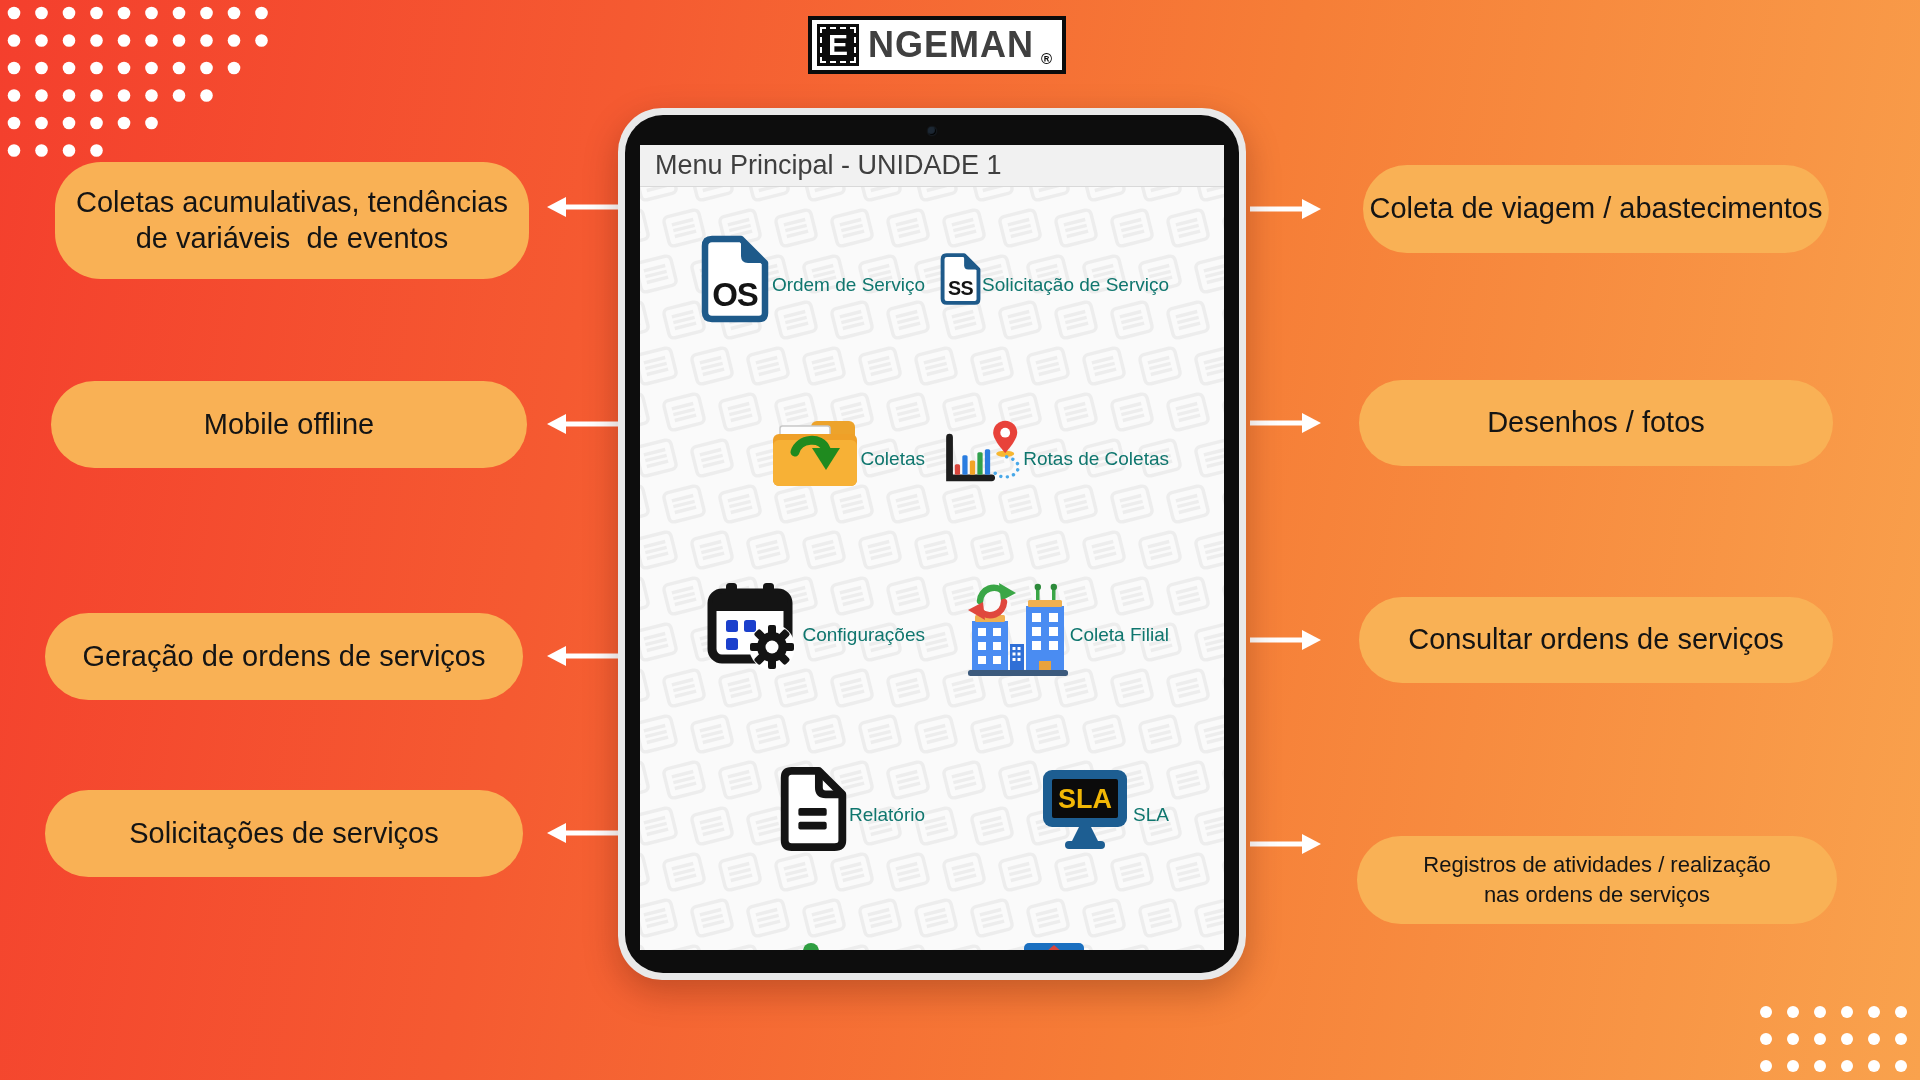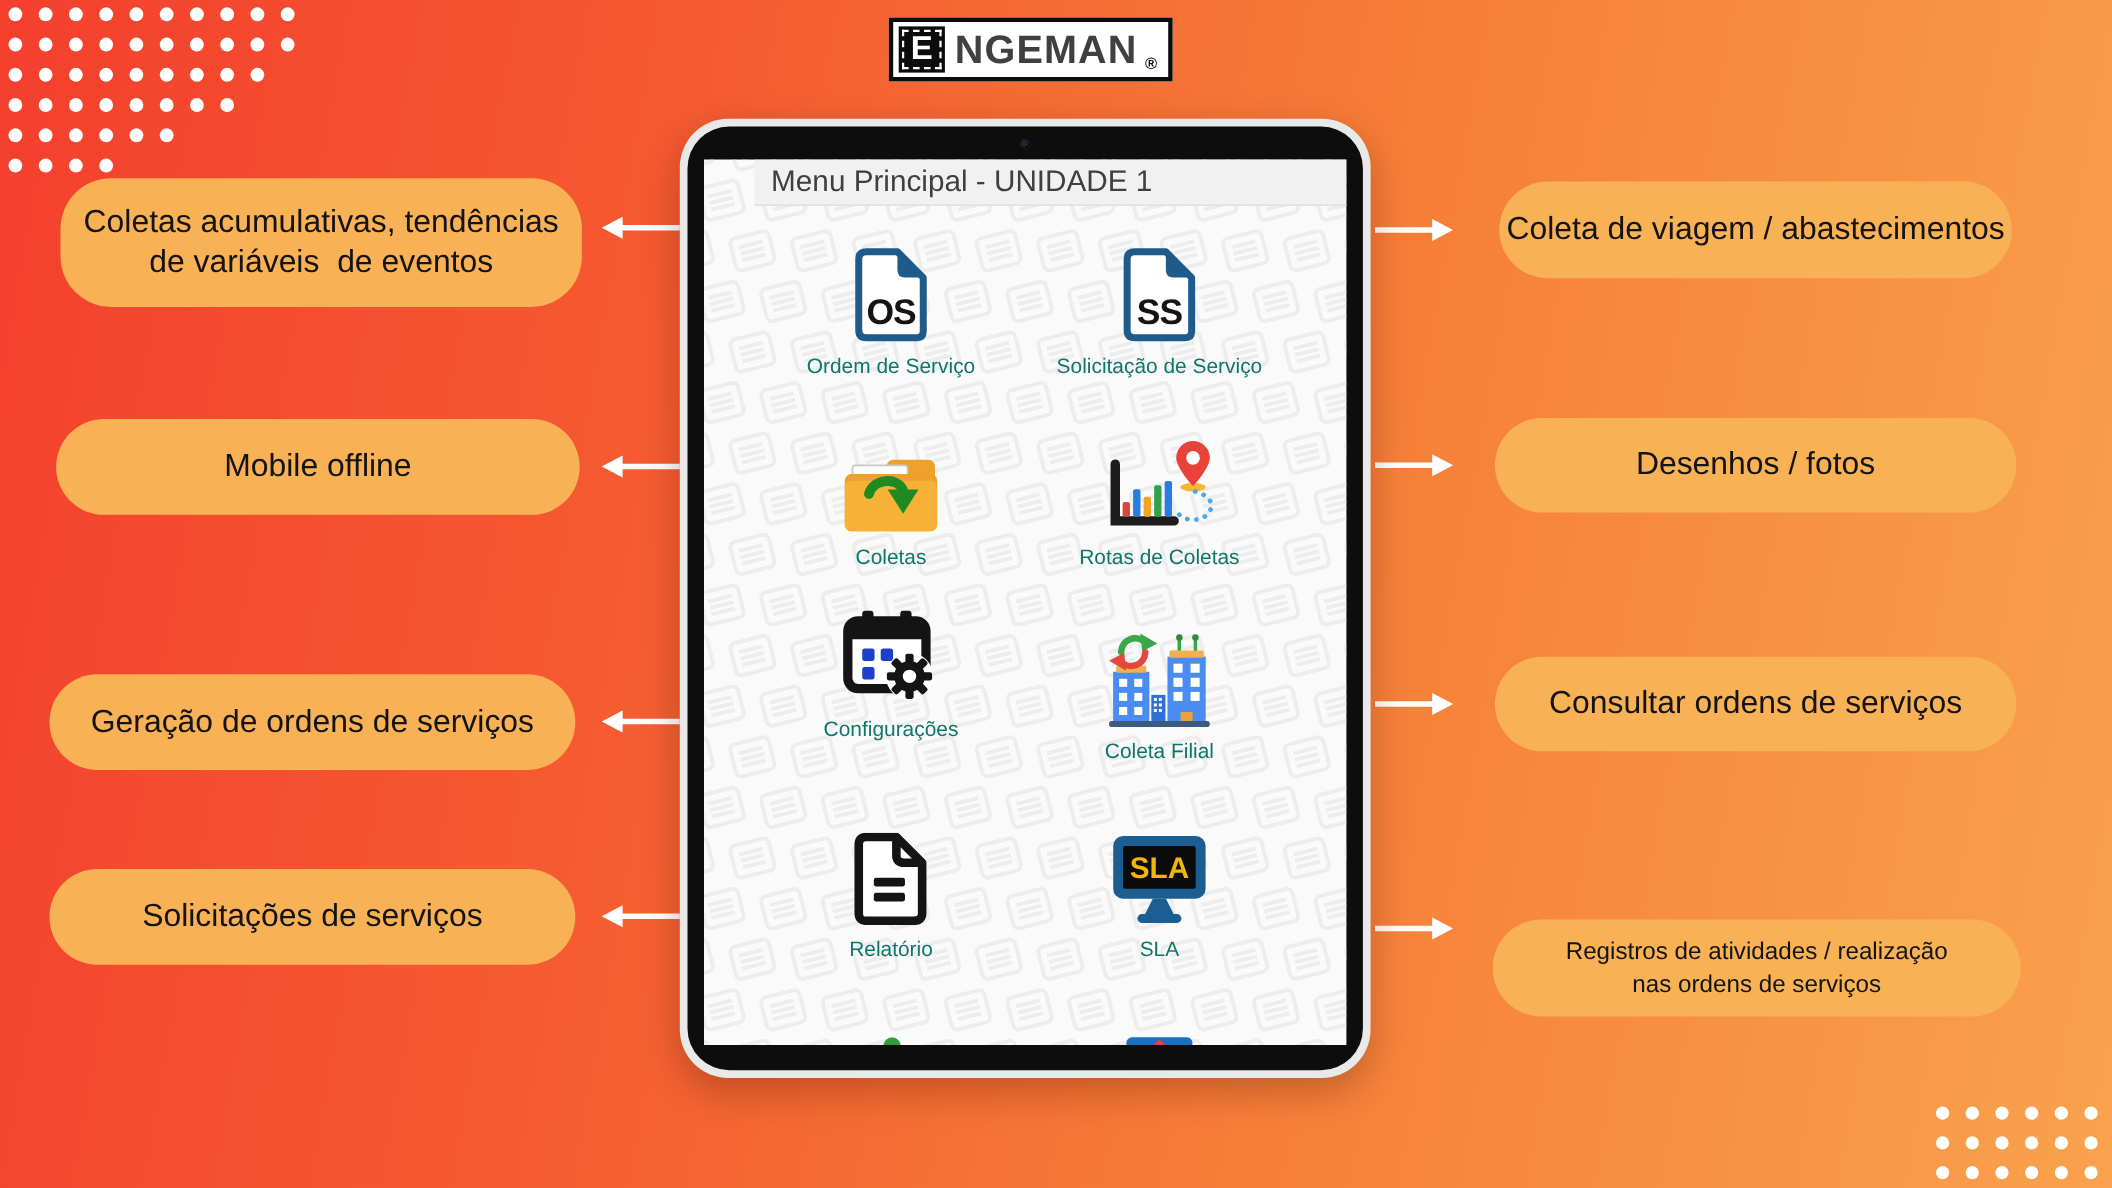--- a/index.html
+++ b/index.html
@@ -27,22 +27,22 @@
   .arrow{position:absolute;}
   
   .tablet{position:absolute;left:618px;top:108px;width:628px;height:872px;background:#e9e9e9;
     border-radius:44px;box-shadow:0 12px 34px rgba(60,10,0,.28);box-sizing:border-box;padding:7px;}
   .bezel{position:relative;width:100%;height:100%;background:#0d0d0d;border-radius:38px;}
   .camera{position:absolute;top:12px;left:50%;margin-left:-4px;width:8px;height:8px;border-radius:50%;
     background:#1c2733;box-shadow:inset -1px -1px 1px #000, 0 0 2px #2e3f52;}
   .screen{position:absolute;left:15px;top:30px;width:584px;height:805px;background:#fafafa;overflow:hidden;}
   .wm{position:absolute;left:0;top:0;}
   .screen-header{position:relative;height:41px;background:#f1f1f1;border-bottom:1px solid #d9d9d9;
-    display:flex;align-items:center;padding-left:15px;font-size:27px;color:#3f3f3f;margin-left:46px;}
-  .cell{position:absolute;width:230px;height:120px;display:flex;flex-direction:column;
+    display:flex;align-items:center;padding-left:15px;font-size:27px;color:#3f3f3f;}
+  .cell{position:absolute;width:230px;height:120px;display:flex;
     align-items:center;justify-content:flex-end;}
   .cell svg{margin-bottom:12px;}
   .app-label{font-size:19px;color:#0f766e;white-space:nowrap;}
   .col-l{left:55px;} .col-r{left:299px;}
   .sliver-green{position:absolute;bottom:-2px;width:16px;height:9px;border-radius:8px 8px 0 0;background:#2f9e41;}
   .sliver-blue{position:absolute;bottom:-2px;width:60px;height:9px;border-radius:5px 5px 0 0;background:#1a6fc0;}
   .sliver-blue::after{content:"";position:absolute;left:22px;top:2px;width:0;height:0;
     border-left:8px solid transparent;border-right:8px solid transparent;border-bottom:7px solid #d8453c;}
 </style>
 </head>
@@ -1876,21 +1876,21 @@
             <rect x="51" y="44" width="7" height="30" rx="2" fill="#31a14c"></rect>
             <rect x="61" y="40" width="7" height="34" rx="2" fill="#2a7de0"></rect>
             <ellipse cx="88" cy="46" rx="12" ry="4" fill="#f7b731"></ellipse>
             <path d="M88 2 a16 16 0 0 1 16 16 c0 10 -16 27 -16 27 s-16 -17 -16 -27 a16 16 0 0 1 16 -16 z" fill="#e8423a"></path>
             <circle cx="88" cy="18" r="6.5" fill="#ffffff"></circle>
             <path d="M90 50 C 104 54 109 62 103 70 C 97 79 80 79 74 71" stroke="#49a8e8" stroke-width="4.5" fill="none" stroke-linecap="round" stroke-dasharray="0.1 8.5"></path>
           </svg>
           <span class="app-label">Rotas de Coletas</span>
         </div>
 
-        <div class="cell col-l" style="top:410px">
+        <div class="cell col-l" style="top:430px">
           <svg width="96" height="92" viewBox="0 0 96 92">
             <rect x="20" y="0" width="11" height="18" rx="3.5" fill="#141414"></rect>
             <rect x="57" y="0" width="11" height="18" rx="3.5" fill="#141414"></rect>
             <rect x="6" y="10" width="76" height="66" rx="10" fill="#ffffff" stroke="#141414" stroke-width="9"></rect>
             <path d="M6 20 a10 10 0 0 1 10-10 h56 a10 10 0 0 1 10 10 v8 H6 z" fill="#141414"></path>
             <rect x="20" y="37" width="12" height="12" rx="2.5" fill="#1b40cc"></rect>
             <rect x="38" y="37" width="12" height="12" rx="2.5" fill="#1b40cc"></rect>
             <rect x="20" y="55" width="12" height="12" rx="2.5" fill="#1b40cc"></rect>
             <g transform="translate(66,64)">
               <circle r="23" fill="#ffffff"></circle>

